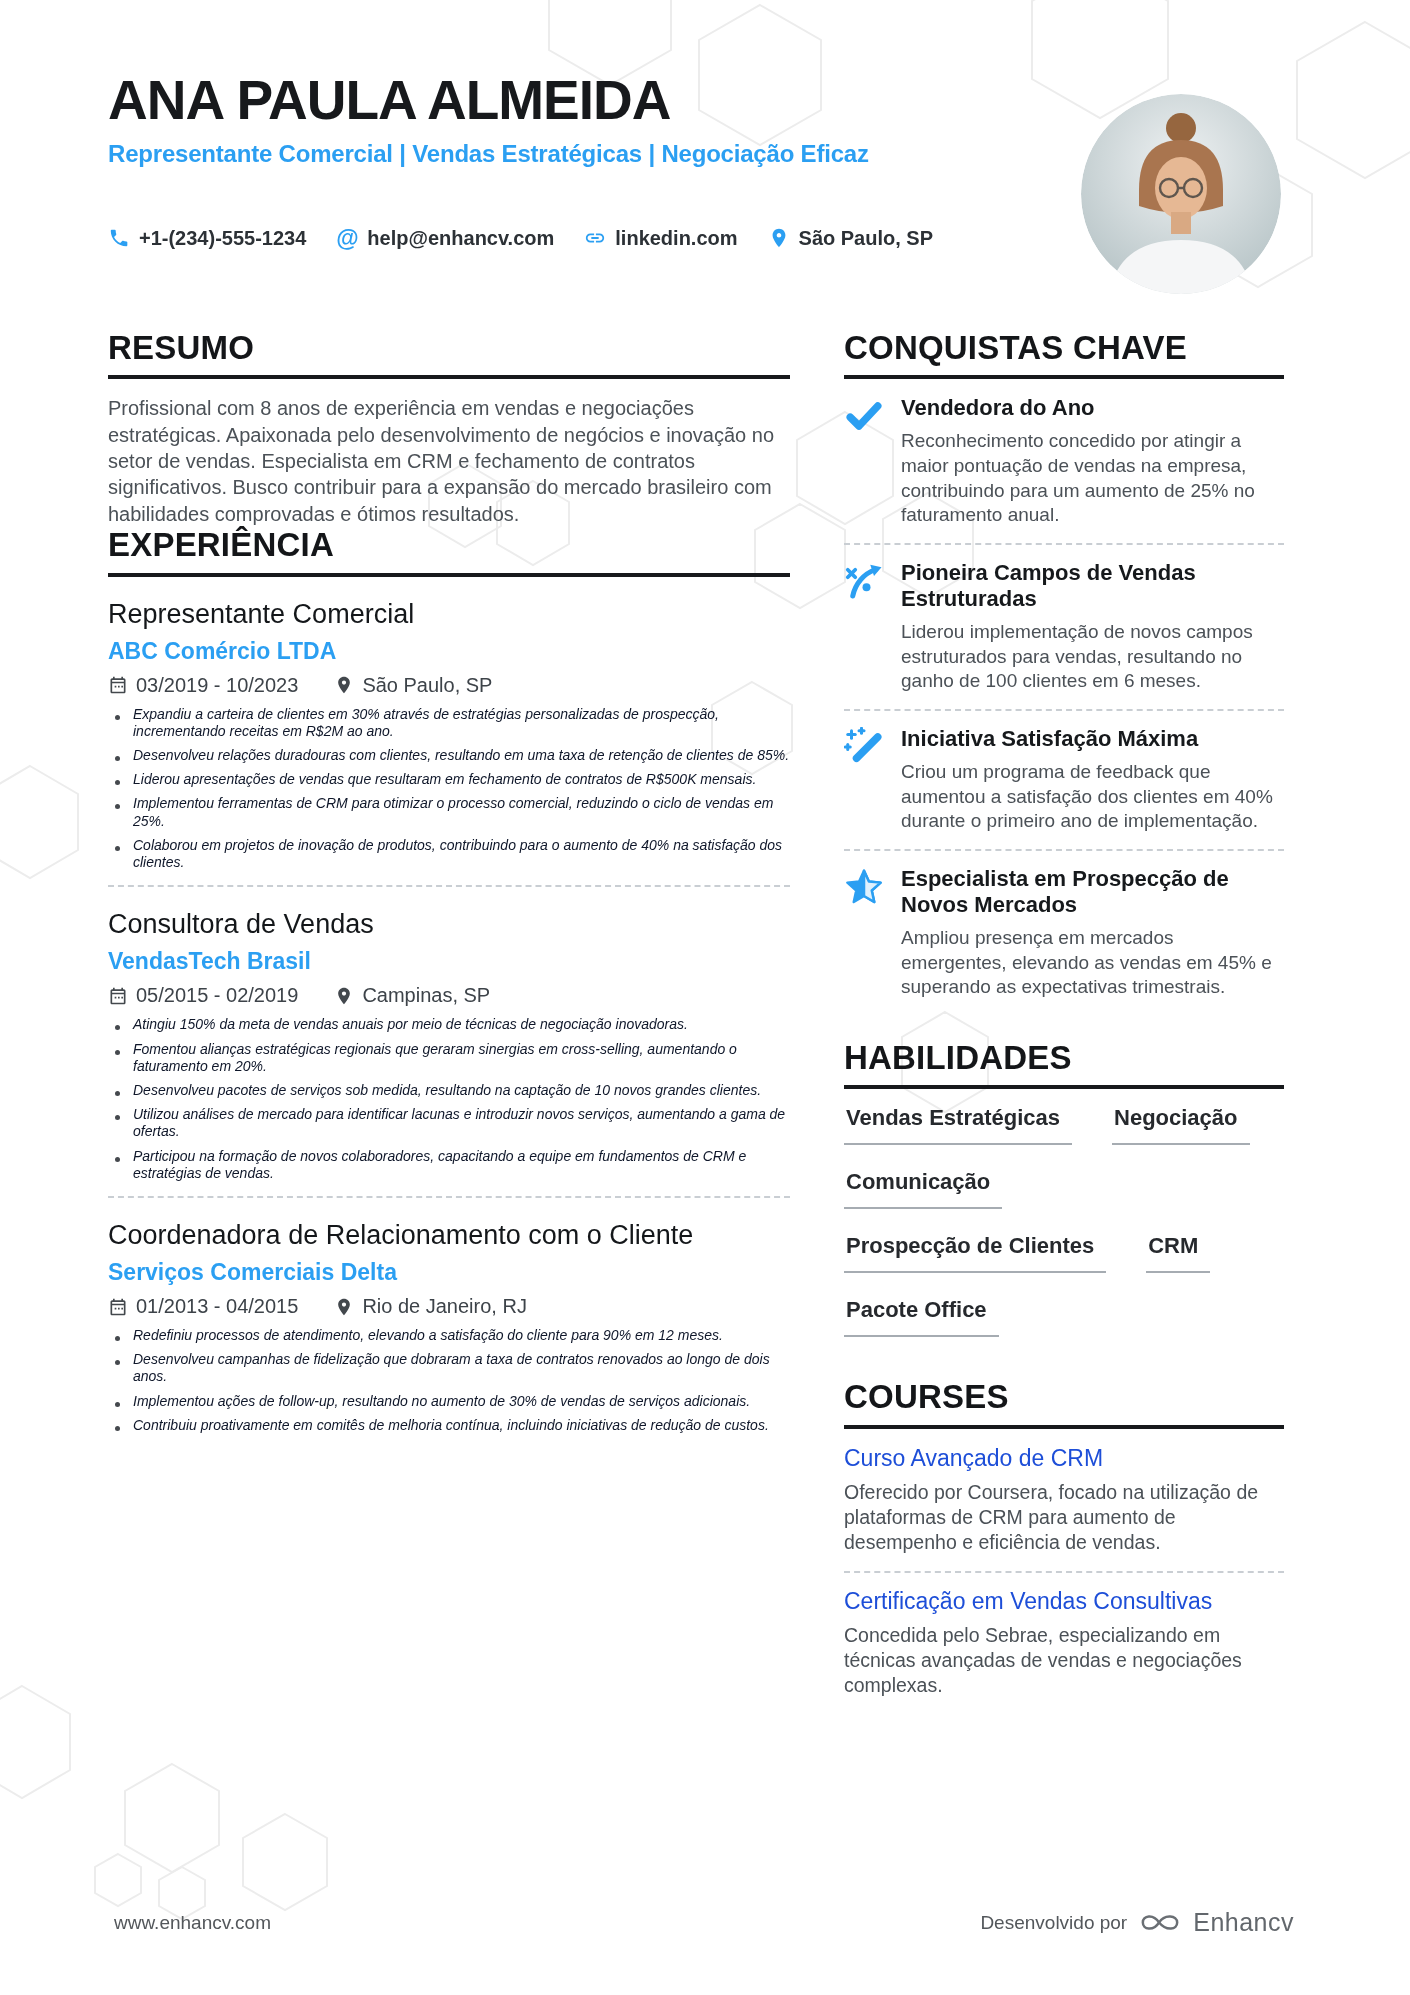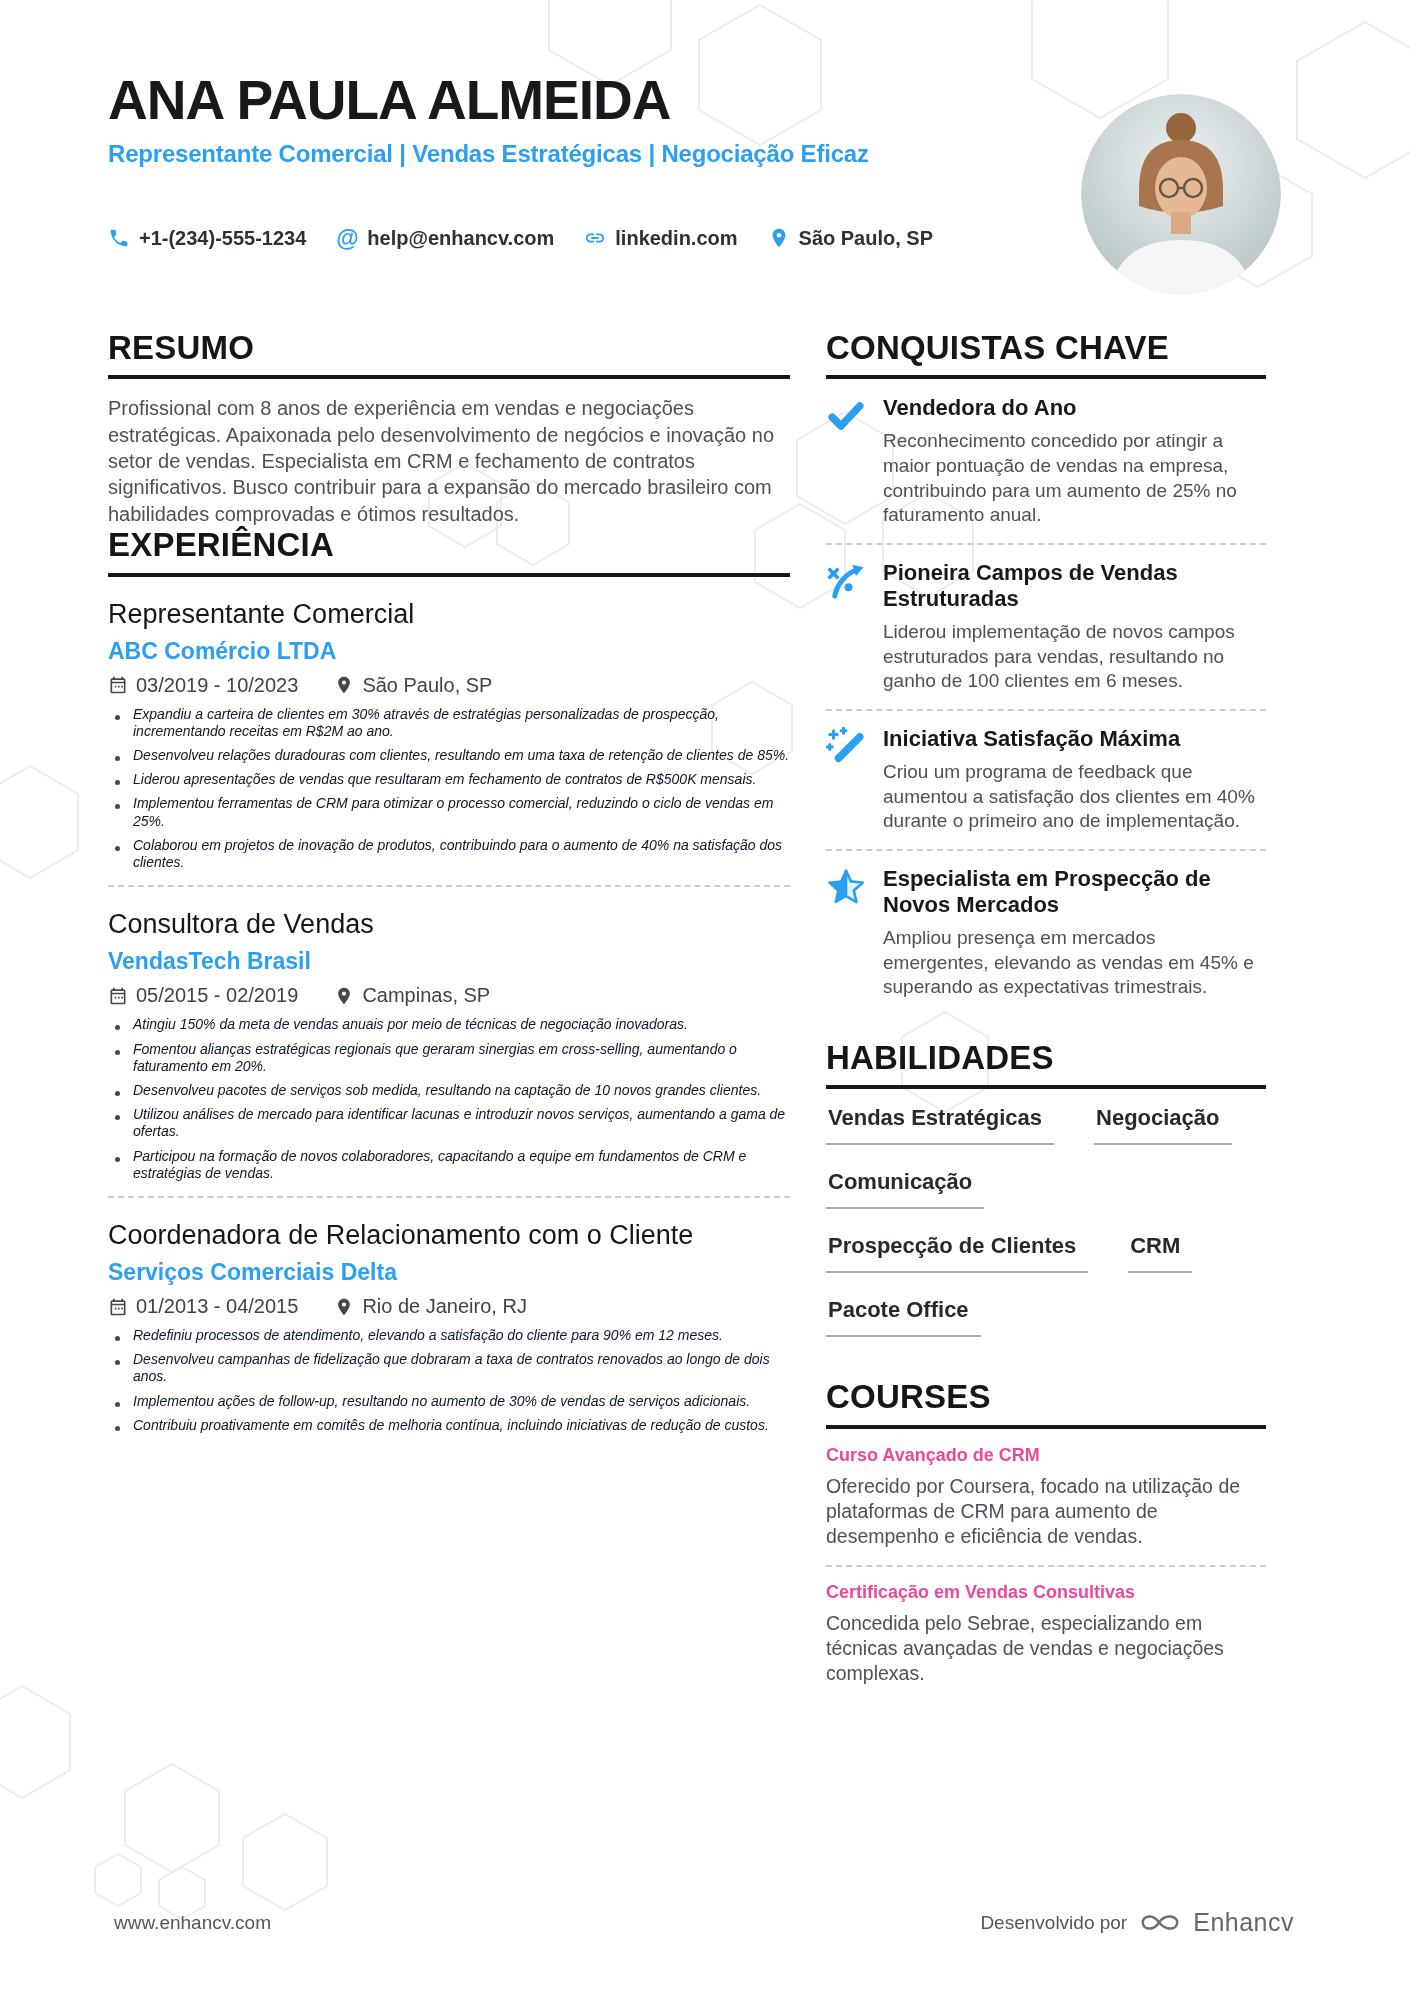--- a/index.html
+++ b/index.html
@@ -17,21 +17,21 @@
   .header { position: absolute; left: 108px; top: 72px; width: 950px; }
   .name { font-size: 55px; font-weight: 800; letter-spacing: -1px; color: #17191c; line-height: 1.05; }
   .headline { font-size: 24px; font-weight: 700; color: #2b9ff2; margin-top: 10px; letter-spacing: -0.2px; }
   .contact-row { display: flex; align-items: center; gap: 30px; margin-top: 20px; }
   .contact-item { display: flex; align-items: center; gap: 9px; font-size: 20px; font-weight: 700; color: #2c3136; margin-top: 39px; }
   .contact-item .cicon { width: 22px; height: 22px; flex: none; display: inline-flex; }
   .at-glyph { color: #2b9ff2; font-size: 23px; font-weight: 700; line-height: 22px; }
   .avatar { position: absolute; left: 1081px; top: 94px; width: 200px; height: 200px; border-radius: 50%; overflow: hidden; }
 
   
-  .columns { position: absolute; left: 108px; top: 330px; width: 1180px; display: flex; gap: 36px; }
+  .columns { position: absolute; left: 108px; top: 330px; width: 1180px; display: flex; gap: 54px; }
   .col-left { width: 682px; flex: none; }
   .col-right { width: 440px; flex: none; }
 
   h2.section-heading {
     font-size: 33px; font-weight: 800; color: #141619; letter-spacing: 0.2px;
     border-bottom: 4px solid #17191c; padding-bottom: 9px; margin-bottom: 16px; line-height: 1.1;
   }
   .summary-text { font-size: 20px; line-height: 1.32; color: #4b5157; }
 
   
@@ -53,21 +53,21 @@
   .ach-text { font-size: 19px; line-height: 1.3; color: #4b5157; }
   .col-right .dashed-div { margin: 15px 0 15px; }
 
   
   .skills-block { margin-top: 40px; }
   .skills { display: flex; flex-wrap: wrap; gap: 24px 40px; }
   .skill { font-size: 22px; font-weight: 700; color: #26292d; padding: 0 12px 12px 2px; border-bottom: 2px solid #a6acb2; }
 
   
   .courses-block { margin-top: 42px; }
-  .course-title { font-size: 18px; font-weight: 700; color: #ec4899; margin-bottom: 8px; }
+  .course-title { font-size: 23px; font-weight: 400; color: #1d4ed8; margin-bottom: 8px; }
   .course-text { font-size: 19.5px; line-height: 1.3; color: #4b5157; }
 
   
   .footer { position: absolute; left: 114px; top: 1908px; width: 1180px; display: flex; justify-content: space-between; align-items: center; }
   .footer-left { font-size: 19px; color: #53575b; }
   .footer-right { display: flex; align-items: center; gap: 12px; }
   .footer-dev { font-size: 19px; color: #53575b; }
   .brand-word { font-size: 25px; color: #62676c; letter-spacing: 0.5px; }
 </style>
 </head>

